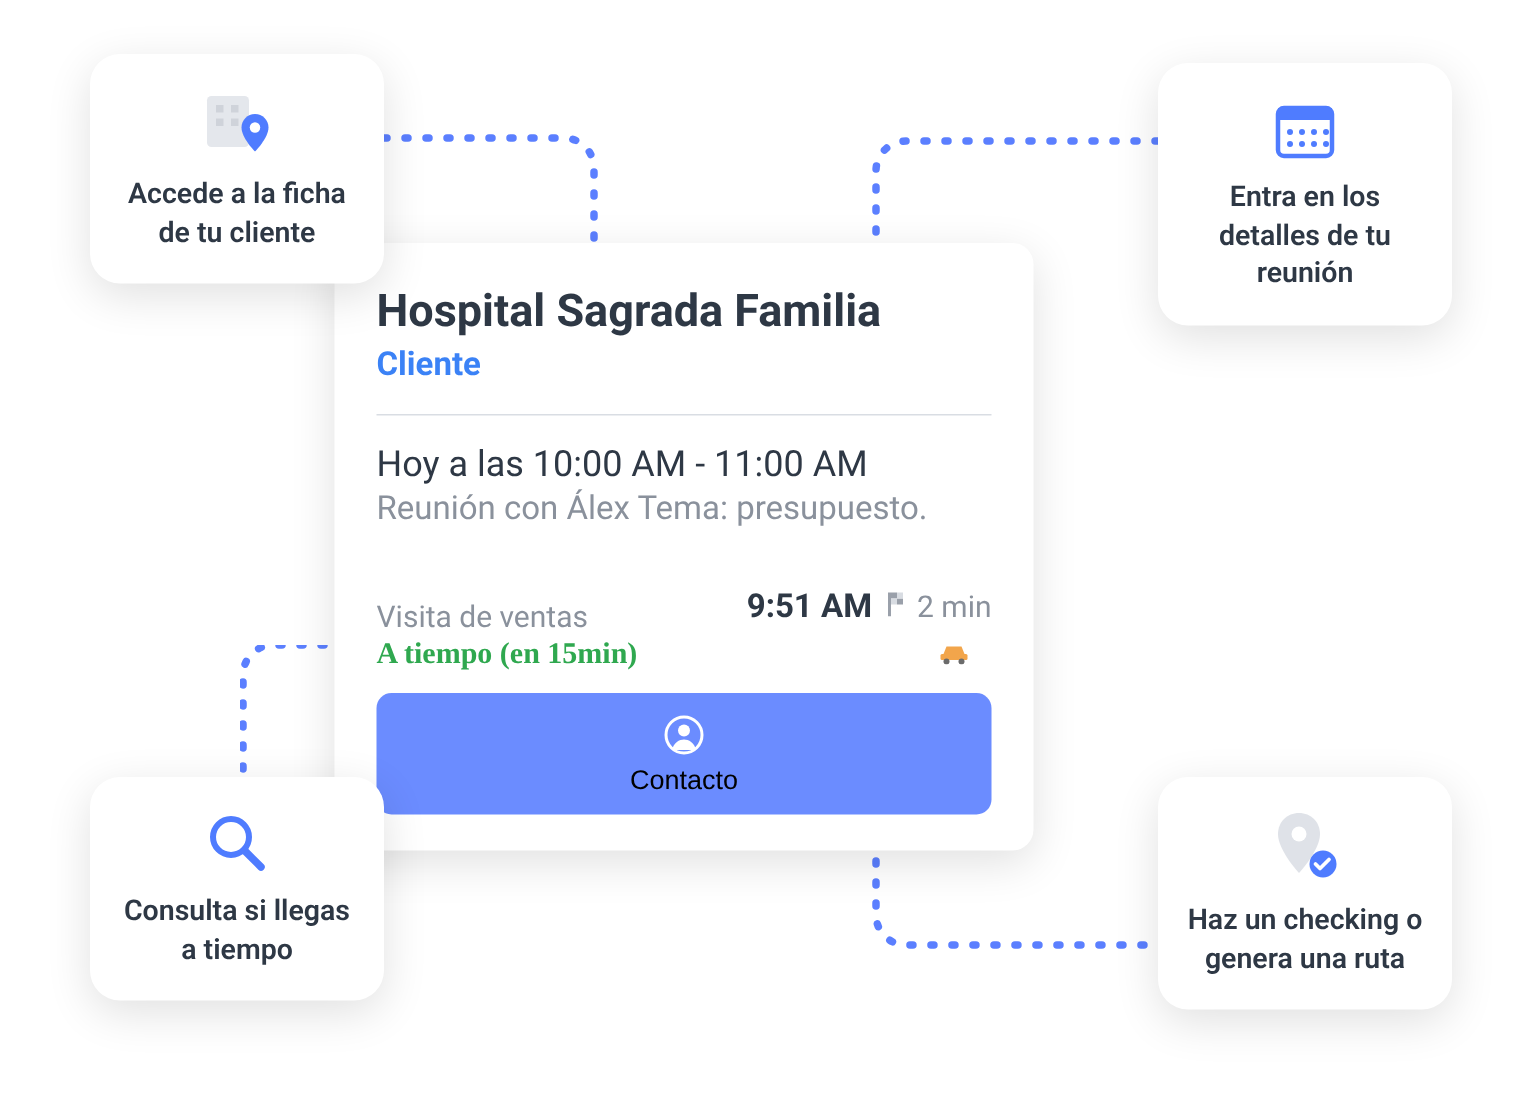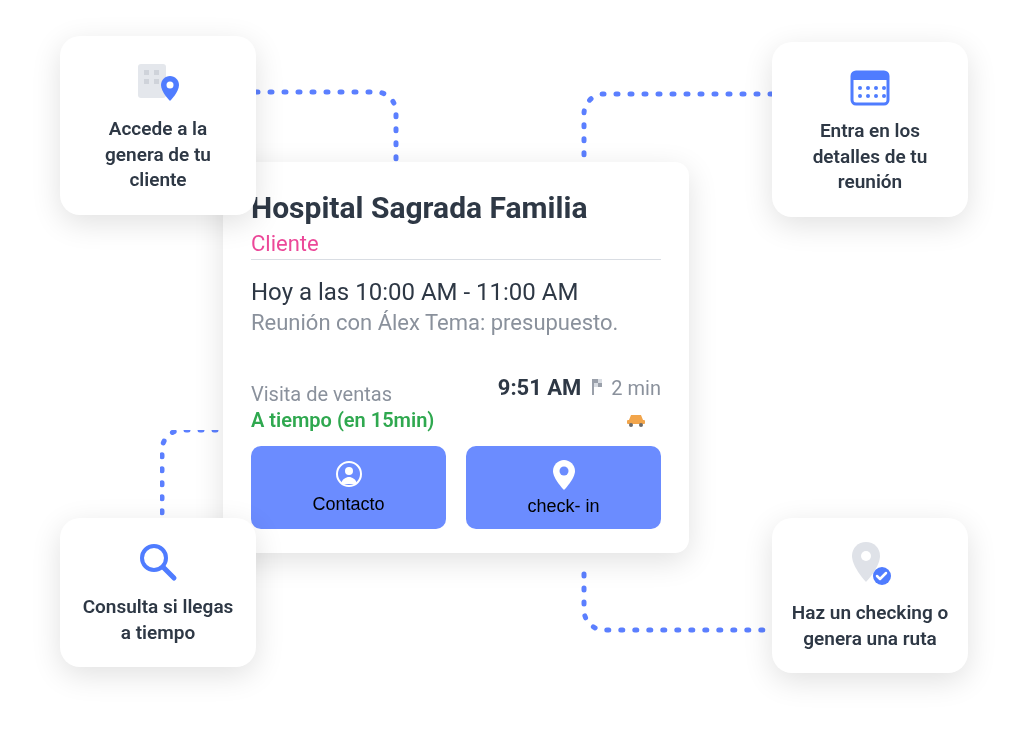--- a/index.html
+++ b/index.html
@@ -22,22 +22,23 @@
     padding: 28px 28px 24px 28px;
   }
   .main-title {
     font-size: 30px;
     font-weight: 700;
     color: #2e3845;
     margin-bottom: 6px;
   }
   .subtitle {
     font-size: 22px;
-    color: #ec4899;
-    margin-bottom: 3px;
+    color: #3b82f6;
+    margin-bottom: 20px;
+    font-weight: bold;
   }
   .divider {
     border: none;
     border-top: 1px solid #d9dde3;
     margin-bottom: 18px;
   }
   .time-range {
     font-size: 24px;
     color: #2e3845;
     margin-bottom: 4px;
@@ -56,20 +57,21 @@
   .status-left {}
   .visit-type {
     font-size: 20px;
     color: #8a919c;
     margin-bottom: 2px;
   }
   .on-time {
     font-size: 20px;
     color: #2fa84f;
     font-weight: 600;
+    font-family: Liberation Serif, serif;
   }
   .status-right {
     text-align: right;
   }
   .current-time {
     font-size: 22px;
     font-weight: 700;
     color: #2e3845;
     display: inline-flex;
     align-items: center;
@@ -193,45 +195,36 @@
     <button class="action-btn">
       <span>
         <svg width="28" height="28" viewBox="0 0 28 28">
             <circle cx="14" cy="14" r="12" fill="none" stroke="#fff" stroke-width="2"></circle>
             <circle cx="14" cy="11" r="4" fill="#fff"></circle>
             <path d="M6 24c1-5 5-7 8-7s7 2 8 7" fill="#fff"></path>
           </svg>
       </span>
       <span>Contacto</span>
     </button>
-    <button class="action-btn">
-      <span>
-        <svg width="24" height="30" viewBox="0 0 24 30">
-            <path d="M12 0C6 0 1 5 1 11c0 8 11 19 11 19s11-11 11-19C23 5 18 0 12 0z" fill="#fff"></path>
-            <circle cx="12" cy="11" r="4.5" fill="#6b8cff"></circle>
-          </svg>
-      </span>
-      <span>check- in</span>
-    </button>
   </div>
 </div>
 
 <div class="anno" id="anno-tl">
   <div class="anno-icon">
     <svg width="52" height="48" viewBox="0 0 52 48">
       <rect x="6" y="6" width="28" height="34" rx="3" fill="#e4e7ec"></rect>
       <rect x="12" y="12" width="5" height="5" fill="#cfd3da"></rect>
         <rect x="22" y="12" width="5" height="5" fill="#cfd3da"></rect>
       <rect x="12" y="21" width="5" height="5" fill="#cfd3da"></rect>
         <rect x="22" y="21" width="5" height="5" fill="#cfd3da"></rect>
       <path d="M38 18c-5 0-9 4-9 9 0 7 9 16 9 16s9-9 9-16c0-5-4-9-9-9z" fill="#4f7cff"></path>
       <circle cx="38" cy="27" r="3.5" fill="#fff"></circle>
     </svg>
   </div>
-  <div class="anno-text">Accede a la genera de tu cliente</div>
+  <div class="anno-text">Accede a la ficha de tu cliente</div>
 </div>
 
 <div class="anno" id="anno-tr">
   <div class="anno-icon">
     <svg width="44" height="44" viewBox="0 0 44 44">
       <rect x="4" y="8" width="36" height="32" rx="4" fill="none" stroke="#4f7cff" stroke-width="3"></rect>
       <rect x="4" y="8" width="36" height="8" fill="#4f7cff"></rect>
       <circle cx="12" cy="24" r="2" fill="#4f7cff"></circle>
         <circle cx="20" cy="24" r="2" fill="#4f7cff"></circle>
         <circle cx="28" cy="24" r="2" fill="#4f7cff"></circle>

